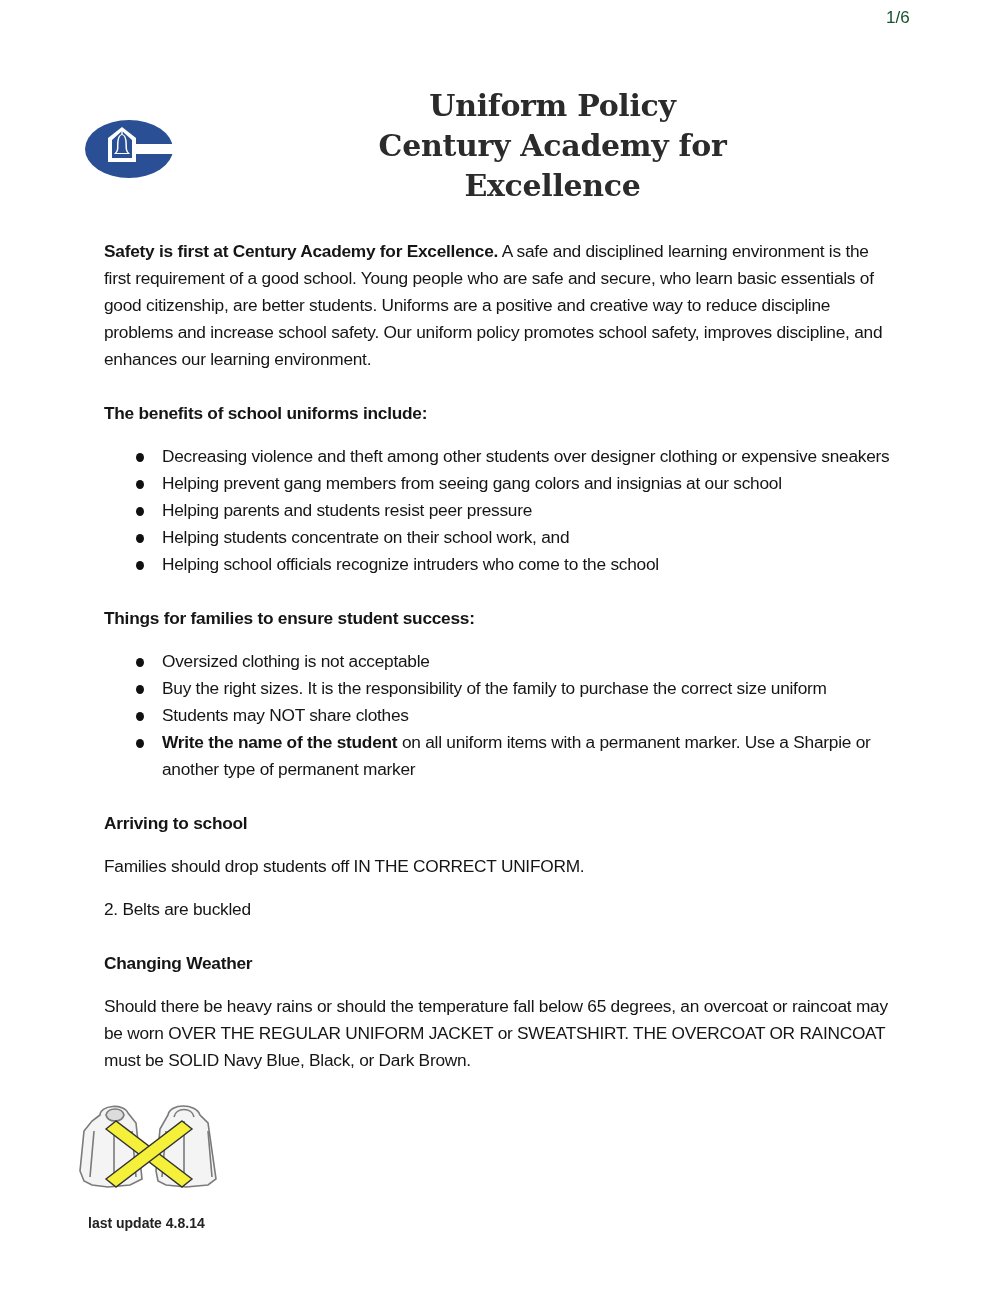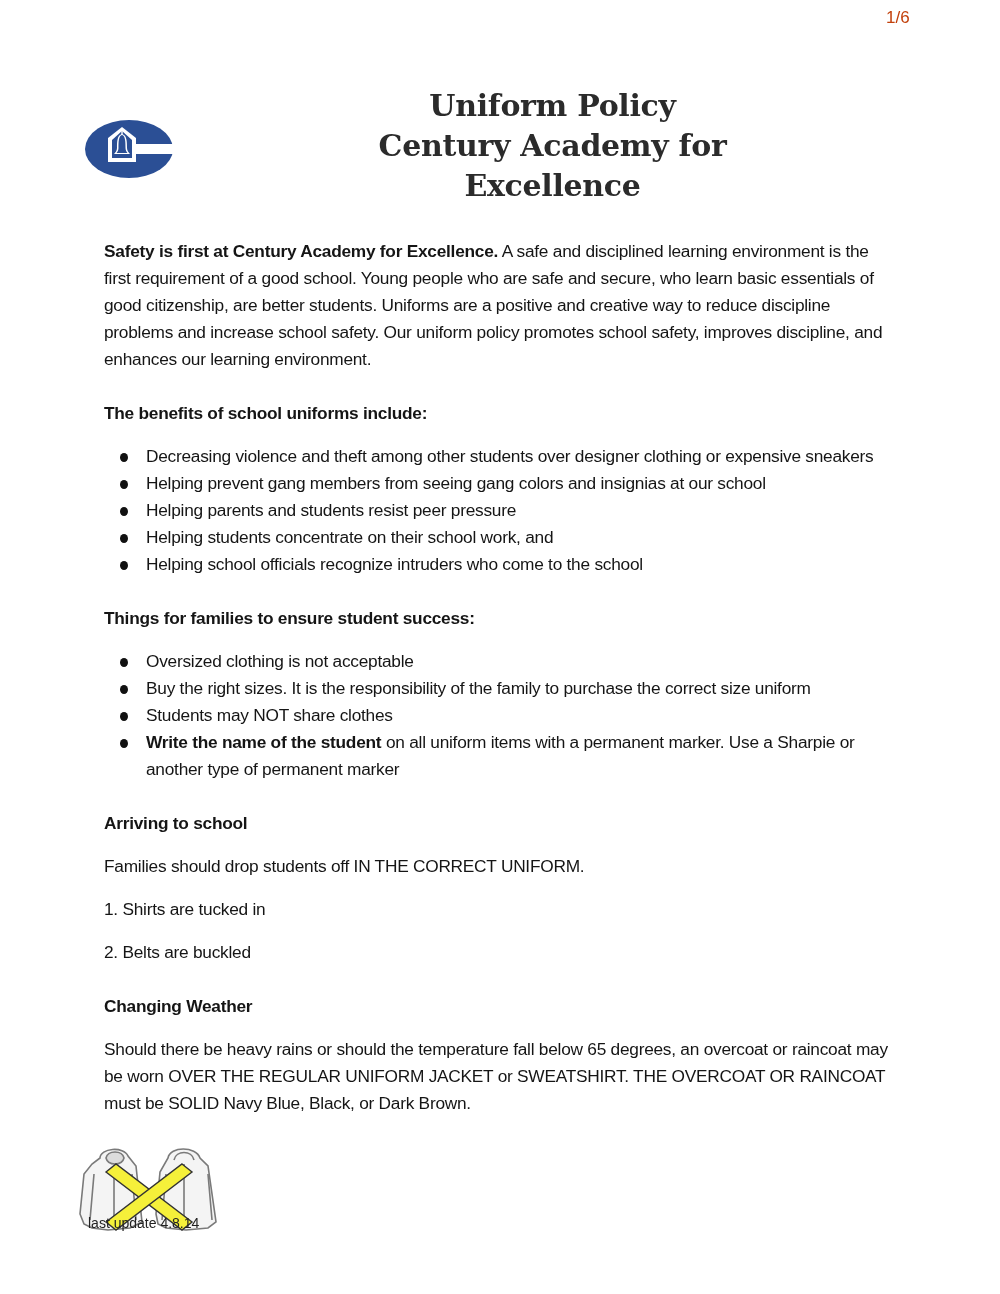--- a/index.html
+++ b/index.html
@@ -3,47 +3,47 @@
   <meta charset="utf-8">
   <style>
     html, body { margin: 0; padding: 0; background: #ffffff; }
     body {
       width: 1000px; height: 1294px; position: relative; overflow: hidden;
       font-family: "Liberation Sans", "DejaVu Sans", sans-serif;
       color: #1a1a1a;
     }
     .page-num {
       position: absolute; top: 8px; left: 886px;
-      font-size: 17px; color: #c2410c;
+      font-size: 17px; color: #14532d;
     }
     .logo { position: absolute; left: 84px; top: 118px; width: 90px; height: 62px; }
     .title-block {
       position: absolute; left: 290px; top: 86px; width: 525px; text-align: center;
       font-family: "DejaVu Serif", "Liberation Serif", serif; font-weight: bold;
       font-size: 30px; line-height: 40px; color: #2b2b2b; letter-spacing: -0.3px;
     }
     .content {
       position: absolute; left: 88px; top: 222px; width: 820px;
       font-size: 17.3px; line-height: 27px; color: #151515;
       letter-spacing: -0.25px;
     }
     .content p { margin: 16px; }
     .b { font-weight: bold; }
     .section { margin-top: 27px; }
-    ul.bul { list-style: none; margin: 0; padding: 0 0 0 58px; }
+    ul.bul { list-style: none; margin: 16px; padding: 0 0 0 58px; }
     ul.bul li { position: relative; }
     ul.bul li::before {
       content: ""; position: absolute; left: -26px; top: 10px;
       width: 8px; height: 9px; border-radius: 50%; background: #111;
     }
     .hoodie-row { position: relative; margin-top: 27px; height: 100px; }
     .hoodie-img { position: absolute; left: -10px; top: 0px; width: 142px; height: 92px; }
     .hoodie-text { position: absolute; left: 152px; top: 3px; width: 640px; }
     .footer {
-      position: absolute; left: 88px; top: 1215px; font-size: 14px; color: #222;
+      position: absolute; left: 88px; top: 1215px; font-size: 14px; color: #222; font-weight: bold;
     }
   </style>
 </head>
 <body>
 
 <div class="page-num">1/6</div>
 
 <svg class="logo" viewBox="0 0 90 62">
   <ellipse cx="45" cy="31" rx="44" ry="29" fill="#2b4f95"></ellipse>
 
@@ -81,21 +81,20 @@
       <li><span>Oversized clothing is not acceptable</span></li>
       <li><span>Buy the right sizes. It is the responsibility of the family to purchase the correct size uniform</span></li>
       <li><span>Students may NOT share clothes</span></li>
       <li><span class="b">Write the name of the student</span><span> on all uniform items with a permanent marker. Use a Sharpie or another type of permanent marker</span></li>
     </ul>
   </div>
 
   <div class="section">
     <p class="b">Arriving to school</p>
     <p>Families should drop students off IN THE CORRECT UNIFORM.</p>
-    <p>1. Shirts are tucked in</p>
     <p>2. Belts are buckled</p>
   </div>
 
   <div class="section">
     <p class="b">Changing Weather</p>
     <p>Should there be heavy rains or should the temperature fall below 65 degrees, an overcoat or raincoat may be worn OVER THE REGULAR UNIFORM JACKET or SWEATSHIRT. THE OVERCOAT OR RAINCOAT must be SOLID Navy Blue, Black, or Dark Brown.</p>
   </div>
 
   <div class="hoodie-row">
     <svg class="hoodie-img" viewBox="0 0 142 92">

